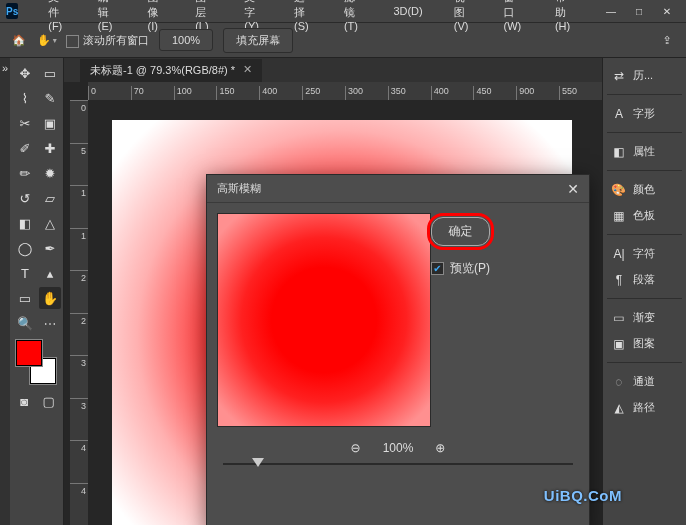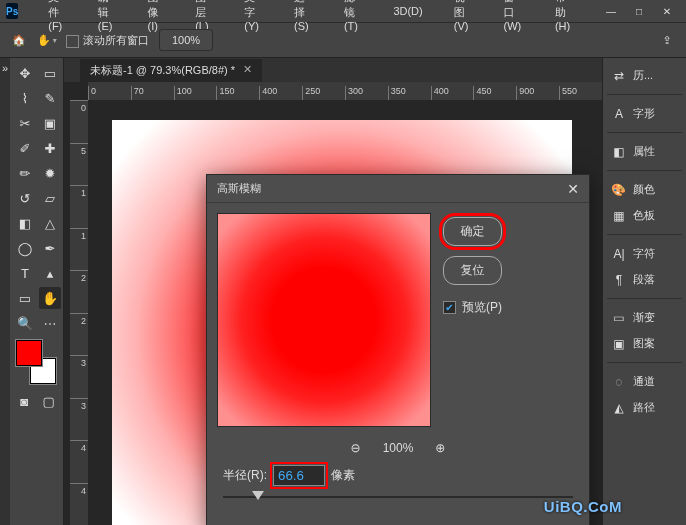--- a/index.html
+++ b/index.html
@@ -29,39 +29,39 @@
   .doctab { background: #262626; padding: 4px 10px; display: flex; align-items: flex-start; gap: 8px; font-size:11px; }
   .close-x { font-size: 11px; color: #aaa; }
   .ruler-h { position: absolute; left: 24px; right: 0; top: 24px; height: 18px; background: #3b3b3b; color: #ccc; font-size: 9px; display:flex; align-items:flex-end; overflow:hidden; }
   .ruler-h span { width: 50px; text-align: left; padding-left:2px; border-left:1px solid #777; height:14px;}
   .ruler-v { position: absolute; left: 6px; top: 42px; bottom: 0; width: 18px; background: #3b3b3b; color: #ccc; font-size: 9px; display:flex; flex-direction:column; overflow:hidden;}
   .ruler-v span { height: 50px; padding-top:2px; border-top:1px solid #777; text-align:right; padding-right:2px;}
   .canvas { position: absolute; left: 48px; top: 62px; width: 460px; height: 430px; background: radial-gradient(circle at 50% 50%, #ff0000 20%, #ff3030 40%, #ffb0b0 65%, #fff 90%); }
   .dialog { position: absolute; left: 142px; top: 116px; width: 384px; height: 358px; background: #4d4d4d; border: 1px solid #2a2a2a; box-shadow: 0 4px 20px rgba(0,0,0,0.5); }
   .dlg-title { height: 28px; display: flex; align-items: center; padding: 8px 10px; border-bottom: 1px solid #3a3a3a; }
   .dlg-close { margin-left: auto; font-size: 14px; }
-  .dlg-body { display: flex; padding: 10px; gap: 12px; }
+  .dlg-body { display: flex; padding: 10px; gap: 0; }
   .preview { width: 214px; height: 214px; background: radial-gradient(circle at 50% 50%, #ff0000 35%, #ff2020 55%, #ff6060 75%, #ff9090 90%); border: 1px solid #2a2a2a; }
   .dlg-side { display: flex; flex-direction: column; gap: 10px; align-items: stretch; padding-top: 4px; }
   .dlg-btn { padding: 5px 0; border: 1px solid #aaa; border-radius: 12px; text-align: center; font-size: 12px; background: #4d4d4d; }
   .dlg-btn.hl { outline: 3px solid #ff0000; outline-offset: 1px; }
   .chkrow { display: flex; align-items: center; gap: 6px; margin-top: 4px; font-size:12px; }
   .chkbox { width: 13px; height: 13px; background: #2a2a2a; border: 1px solid #888; display:flex; align-items:center; justify-content:center; color:#3fa9f5; font-size:10px;}
   .zoomrow { display: flex; align-items: center; justify-content: center; gap: 22px; margin-top: 4px; font-size:12px; }
   .radrow { display: flex; align-items: center; gap: 6px; margin: 10px 0 4px 16px; font-size:12px;}
   .rad-input { width: 52px; background: #2a2a2a; border: 1px solid #888; color: #3fa9f5; text-align: left; padding: 2px 4px; }
   .rad-hl { outline: 2px solid #ff0000; outline-offset: 1px; }
   .slider { position: relative; height: 14px; margin: 2px 16px 0 16px; }
   .slider-track { position: absolute; left: 0; right: 0; top: 6px; height: 2px; background: #2a2a2a; }
   .slider-thumb { position: absolute; left: 10%; top: 1px; width: 0; height: 0; border-left: 6px solid transparent; border-right: 6px solid transparent; border-top: 9px solid #ccc; transform: translateX(-50%); }
   .panels { width: 84px; background: #444; border-left: 1px solid #232323; padding: 6px 4px; display: flex; flex-direction: column; gap: 3px; }
   .panel-item { display: flex; align-items: center; gap: 6px; padding: 4px 4px; font-size: 11px; }
   .panel-sep { height: 1px; background: #2e2e2e; margin: 4px 0; }
   .pi-icon { width: 16px; text-align:center; font-size:12px; }
-  .watermark { position:absolute; right:64px; bottom:10px; font-size:15px; font-weight:bold; color:#7fc0ff; text-shadow:0 0 3px #000; letter-spacing:0.5px;}
+  .watermark { position:absolute; right:64px; bottom:21px; font-size:15px; font-weight:bold; color:#7fc0ff; text-shadow:0 0 3px #000; letter-spacing:0.5px;}
   .caret { font-size:8px; color:#aaa; margin-left:2px;}
 </style>
 </head>
 <body>
 
 <div class="menubar">
   <div class="ps-logo">Ps</div>
   <div class="menu-item">文件(F)</div>
   <div class="menu-item">编辑(E)</div>
   <div class="menu-item">图像(I)</div>
@@ -81,20 +81,21 @@
 </div>
 
 <div class="optbar">
   <div class="opt-icon">🏠</div>
   <div class="opt-icon">✋<span class="caret">▾</span></div>
   <div style="display:flex;align-items:flex-end;">
     <span class="opt-chk"></span>
     <span>滚动所有窗口</span>
   </div>
   <div class="opt-btn">100%</div>
+  <div class="opt-btn">填充屏幕</div>
   <div class="opt-icon share-icon">⇪</div>
 </div>
 
 <div class="main">
   <div class="ltab">»</div>
   <div class="toolbox">
     <div class="tool-grid">
       <div class="tool">✥</div>
       <div class="tool">▭</div>
       <div class="tool">⌇</div>
@@ -165,37 +166,31 @@
 
     <div class="dialog">
       <div class="dlg-title">
         <span>高斯模糊</span>
         <span class="dlg-close">✕</span>
       </div>
       <div class="dlg-body">
         <div class="preview"></div>
         <div class="dlg-side">
           <div class="dlg-btn hl">确定</div>
-          <div class="dlg-btn">复位</div>
           <div class="chkrow">
             <div class="chkbox">✔</div>
             <span>预览(P)</span>
           </div>
         </div>
       </div>
       <div class="zoomrow">
         <span>⊖</span>
         <span>100%</span>
         <span>⊕</span>
       </div>
-      <div class="radrow">
-        <span>半径(R):</span>
-        <span class="rad-hl"><input class="rad-input" value="66.6" style=""></span>
-        <span>像素</span>
-      </div>
       <div class="slider">
         <div class="slider-track"></div>
         <div class="slider-thumb"></div>
       </div>
     </div>
   </div>
 
   <div class="panels">
     <div class="panel-item">
         <span class="pi-icon">⇄</span>

